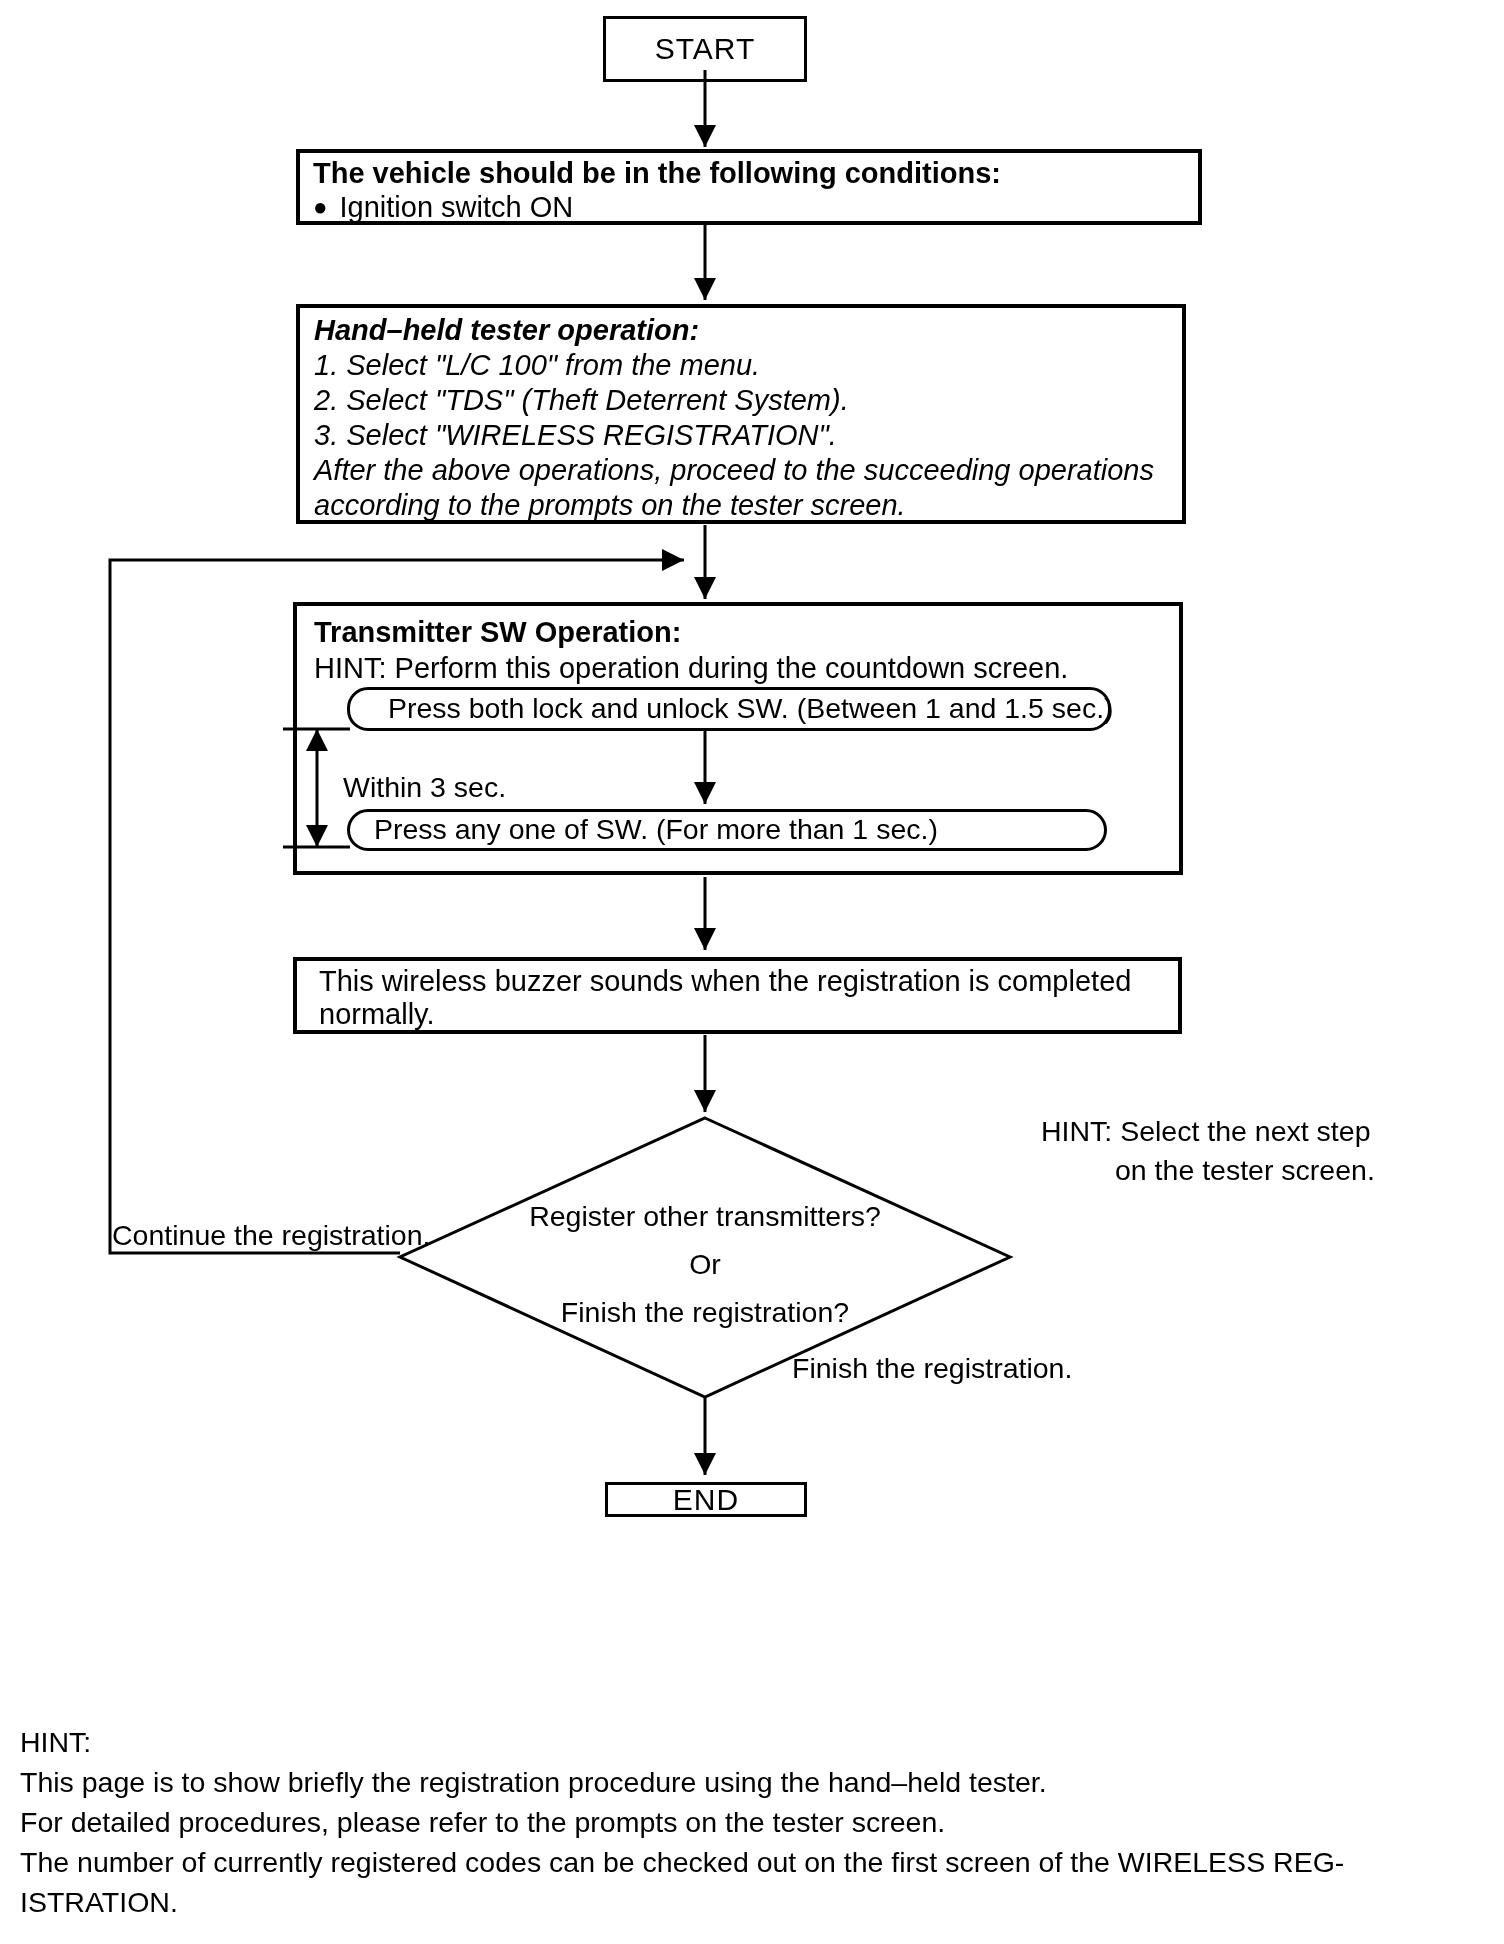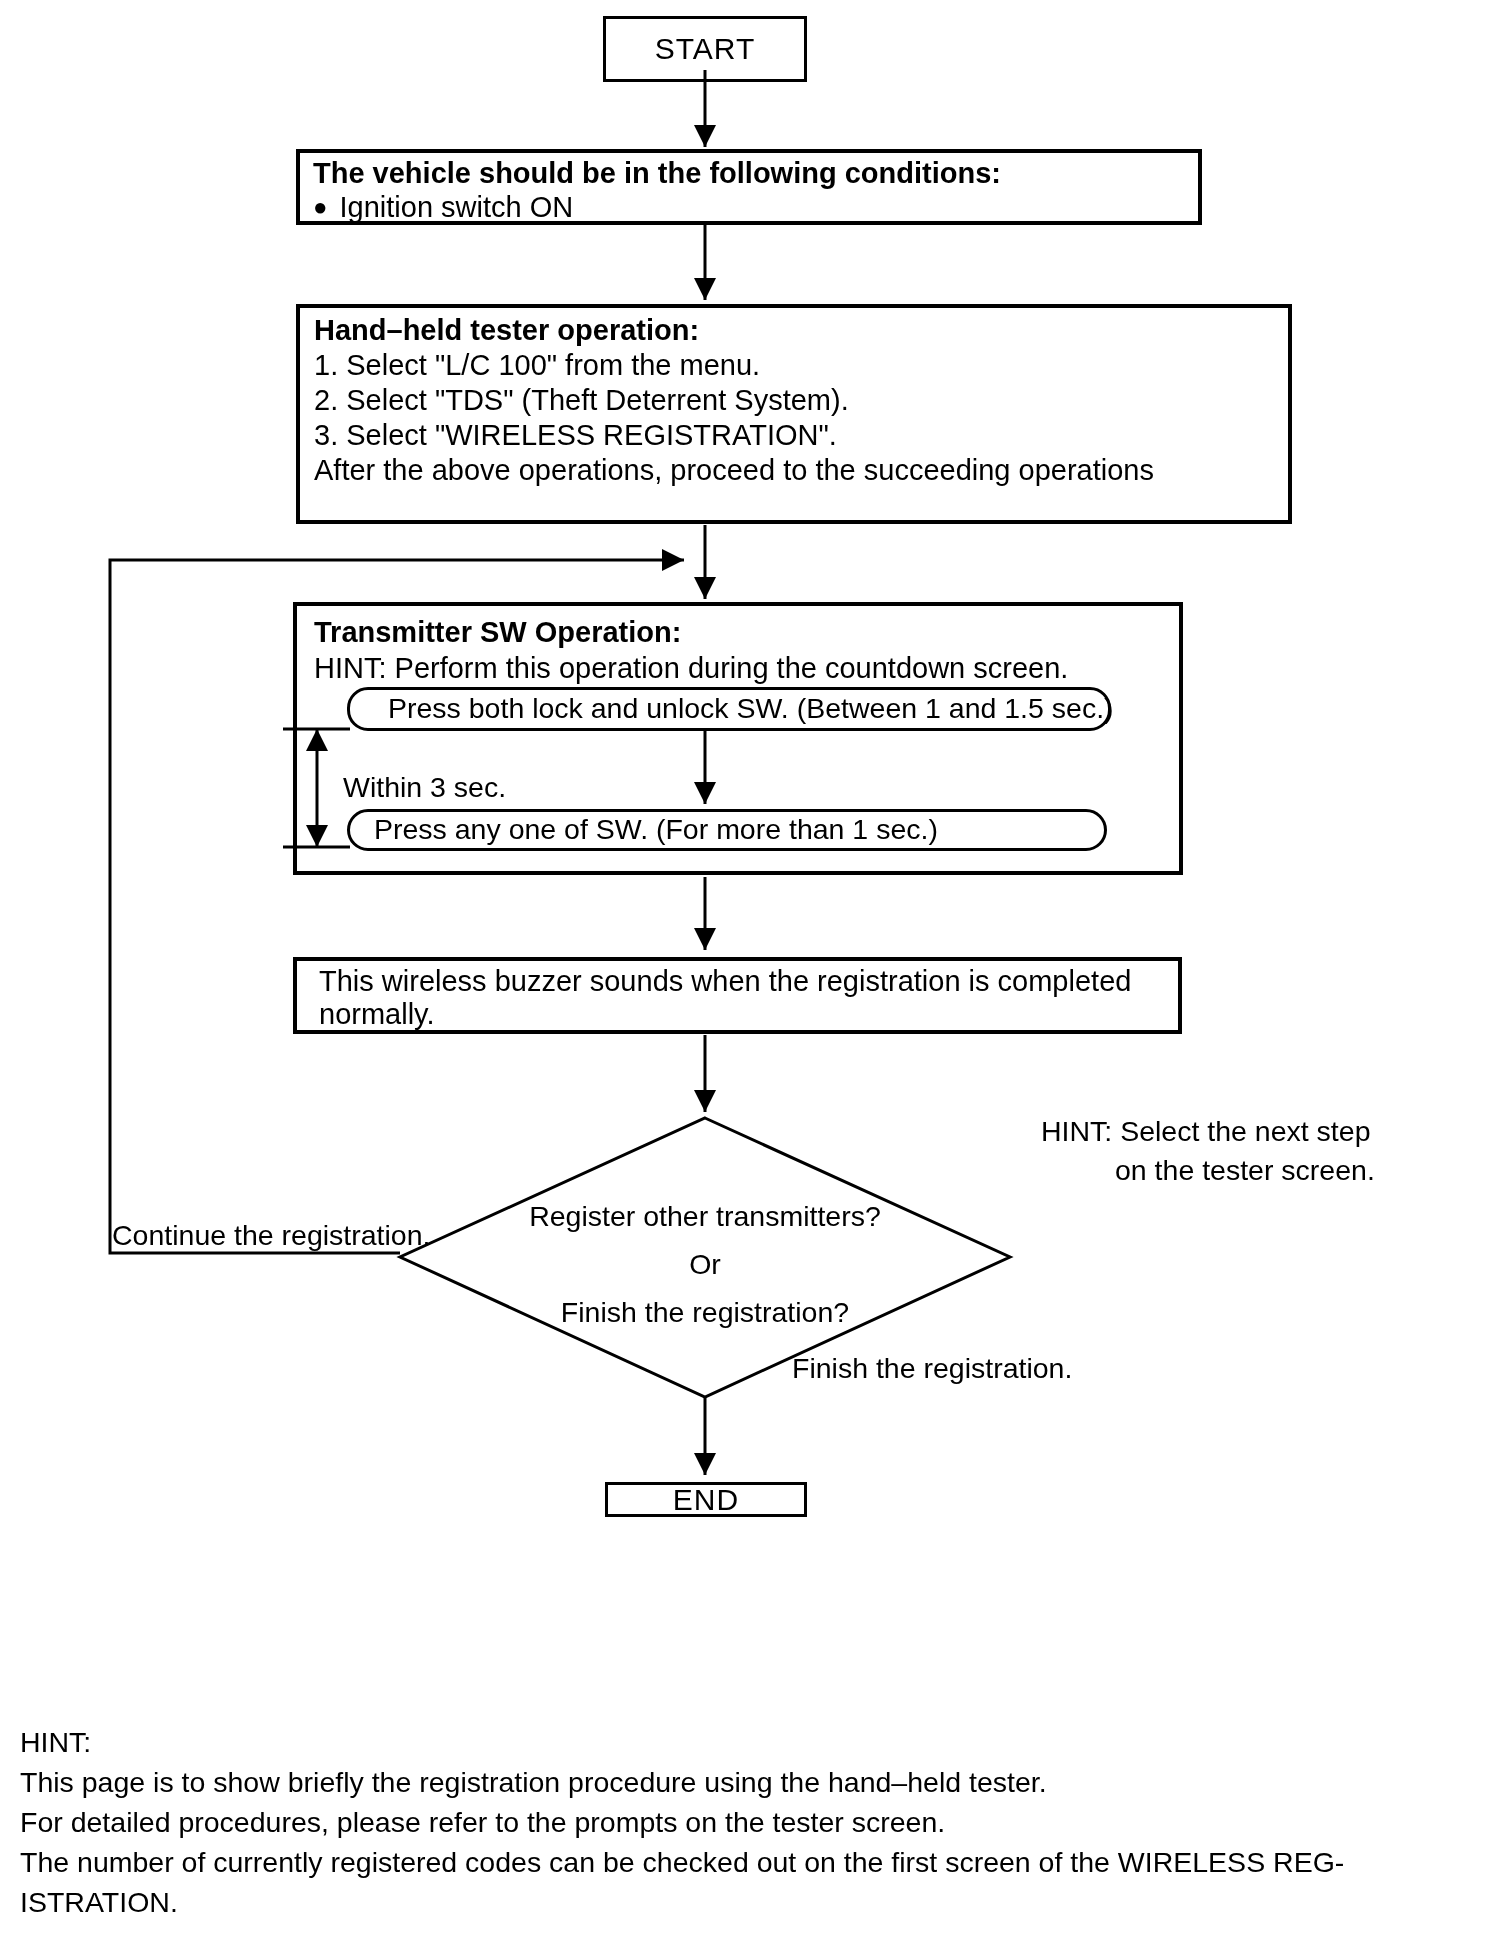--- a/index.html
+++ b/index.html
@@ -58,26 +58,27 @@
     <span>START</span>
   </div>
 
   <div class="box lh33" style="left:296px; top:149px; width:906px; height:76px; padding:4px 13px;">
     <div class="bold">The vehicle should be in the following conditions:</div>
     <div>
       <span class="bullet">●</span><span>Ignition switch ON</span>
     </div>
   </div>
 
-  <div class="box lh35" style="left:296px; top:304px; width:996px; height:220px; padding:5px 14px;">
+  <div class="box lh35" style="left:296px; top:304px; width:890px; height:220px; padding:5px 14px;font-style:italic;">
     <div class="bold">Hand–held tester operation:</div>
     <div>1. Select "L/C 100" from the menu.</div>
     <div>2. Select "TDS" (Theft Deterrent System).</div>
     <div>3. Select "WIRELESS REGISTRATION".</div>
     <div>After the above operations, proceed to the succeeding operations</div>
+    <div>according to the prompts on the tester screen.</div>
   </div>
 
   <div class="box" style="left:293px; top:602px; width:890px; height:273px;">
     <div class="bold" style="position:absolute; left:17px; top:10px;">Transmitter SW Operation:</div>
     <div style="position:absolute; left:17px; top:46px;">HINT: Perform this operation during the countdown screen.</div>
     <div class="box thin inner-step" style="left:50px; top:81px; width:764px; height:44px; padding-left:38px; font-size:28.5px;">
       <span>Press both lock and unlock SW. (Between 1 and 1.5 sec.)</span>
     </div>
     <div class="t" style="left:46px; top:165px;">
       <span>Within 3 sec.</span>

